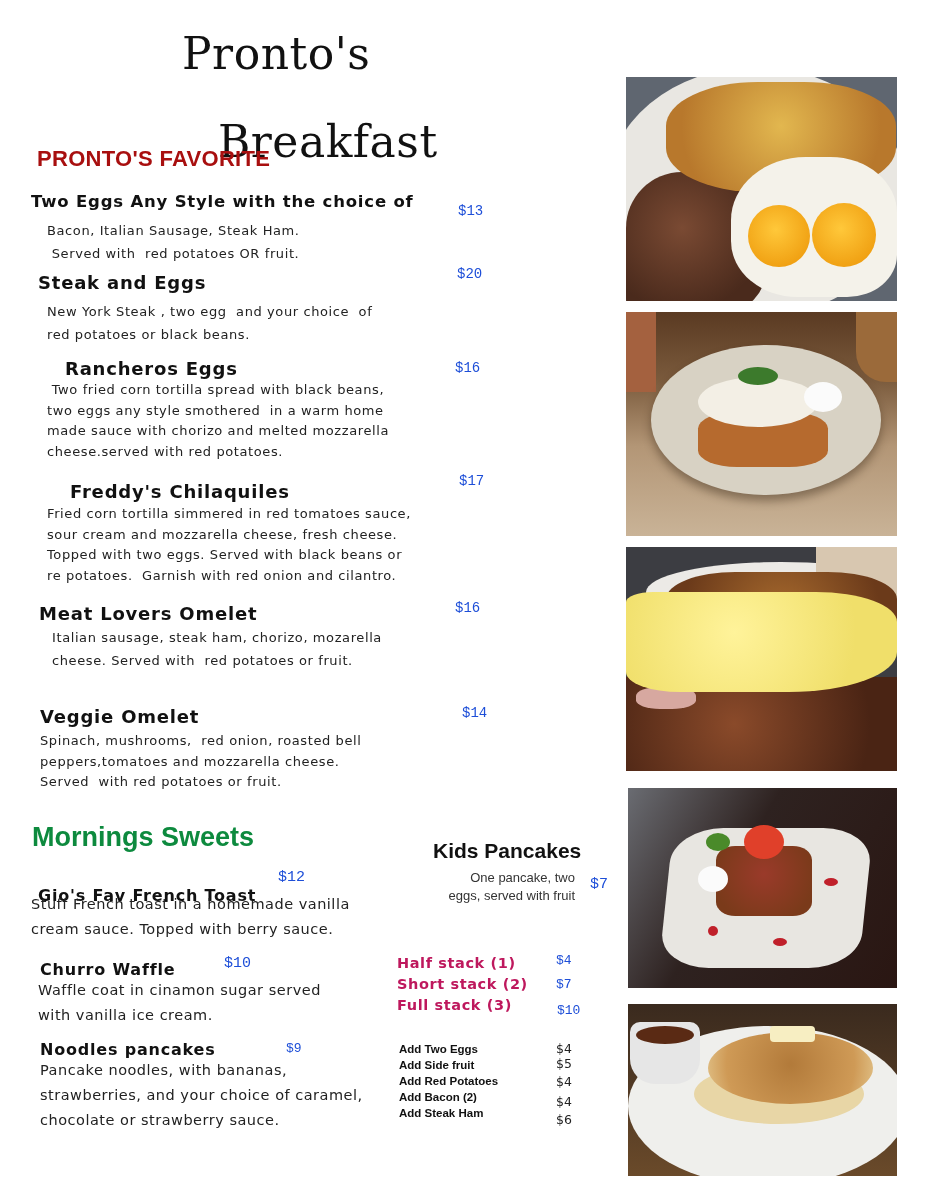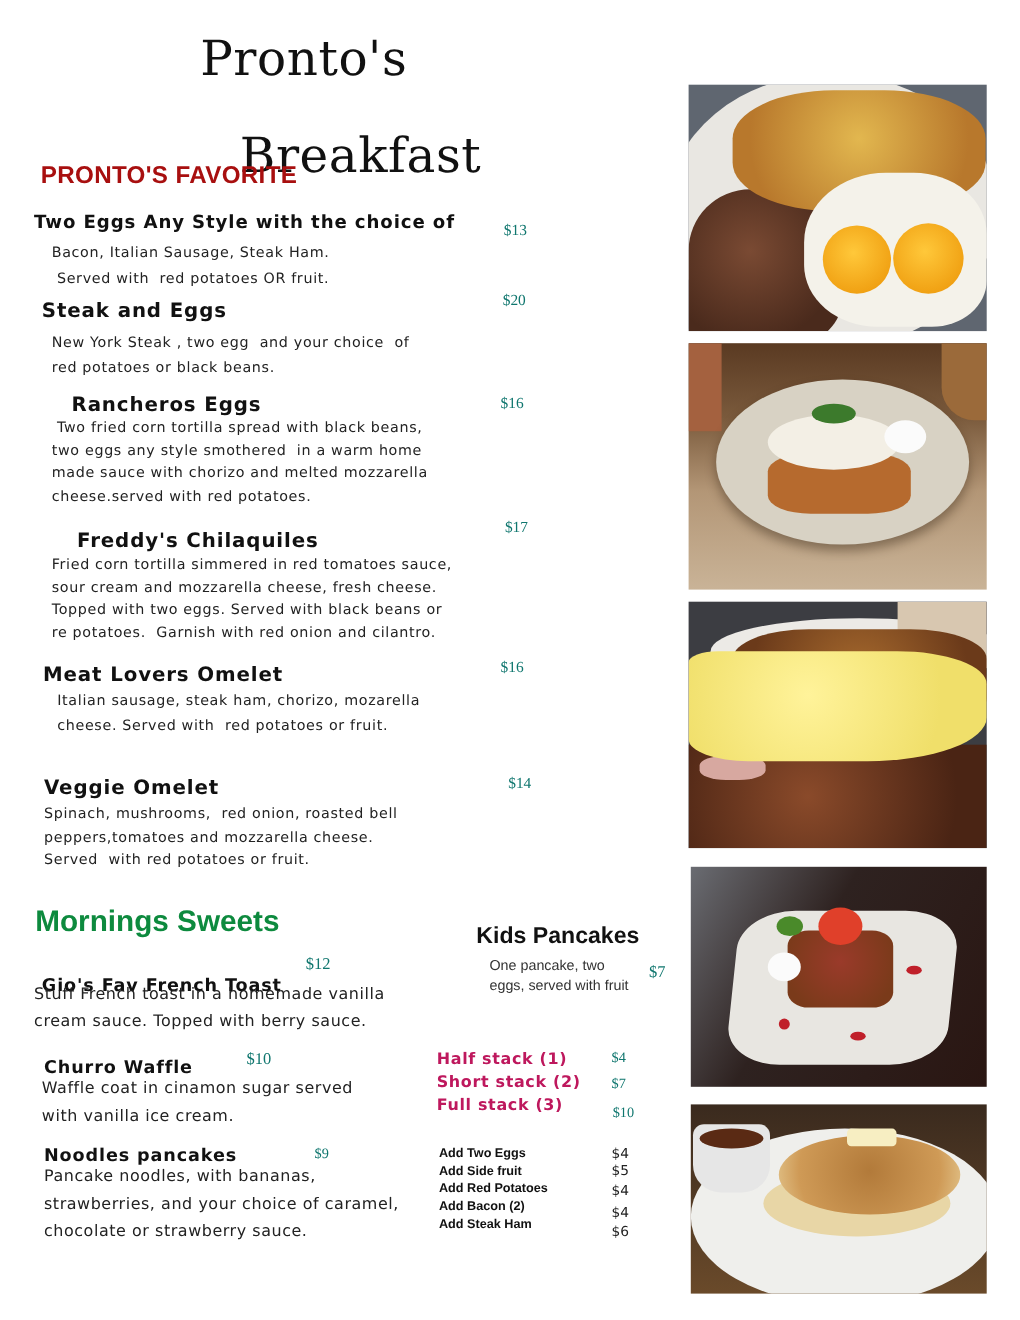--- a/index.html
+++ b/index.html
@@ -9,24 +9,24 @@
     .abs { position: absolute; }
 
     .title { font-family: "DejaVu Serif", serif; font-size: 44px; line-height: 44px; color: #111; font-weight: normal; letter-spacing: 0.5px; }
     .section-red { font-family: "Liberation Sans", sans-serif; font-weight: bold; font-size: 22px; color: #a80f0f; letter-spacing: 0.3px; }
     .section-green { font-family: "Liberation Sans", sans-serif; font-weight: bold; font-size: 27px; color: #0d8a3e; }
 
     .item-name { font-family: "DejaVu Sans", sans-serif; font-weight: bold; font-size: 18px; color: #111; letter-spacing: 0.8px; white-space: nowrap; }
     .item-name.sm { font-size: 16px; }
     .item-desc { font-family: "DejaVu Sans", sans-serif; font-size: 13px; line-height: 20.5px; color: #222; letter-spacing: 0.6px; white-space: pre; }
     .item-desc.lg { font-size: 14.5px; line-height: 25px; letter-spacing: 0.5px; }
-    .price { font-family: Liberation Serif, serif; font-size: 14px; color: #0f766e; white-space: nowrap; }
+    .price { font-family: Liberation Mono, monospace; font-size: 14px; color: #1d4ed8; white-space: nowrap; }
 
     .kids-title { font-family: "Liberation Sans", sans-serif; font-weight: bold; font-size: 21px; color: #111; }
-    .kids-desc { font-family: "Liberation Sans", sans-serif; font-size: 13px; line-height: 18px; color: #333; text-align: left; width: 130px; }
+    .kids-desc { font-family: "Liberation Sans", sans-serif; font-size: 13px; line-height: 18px; color: #333; text-align: right; width: 130px; }
     .stack-name { font-family: "DejaVu Sans", sans-serif; font-weight: bold; font-size: 14.5px; color: #be185d; letter-spacing: 0.6px; white-space: nowrap; }
     .addon-name { font-family: "Liberation Sans", sans-serif; font-weight: bold; font-size: 11.5px; color: #111; white-space: nowrap; }
     .addon-price { font-family: "DejaVu Sans", sans-serif; font-size: 12.5px; color: #222; }
 
     .photo { position: absolute; overflow: hidden; }
     .photo > div { position: absolute; }
   </style>
 </head>
 <body>
 

